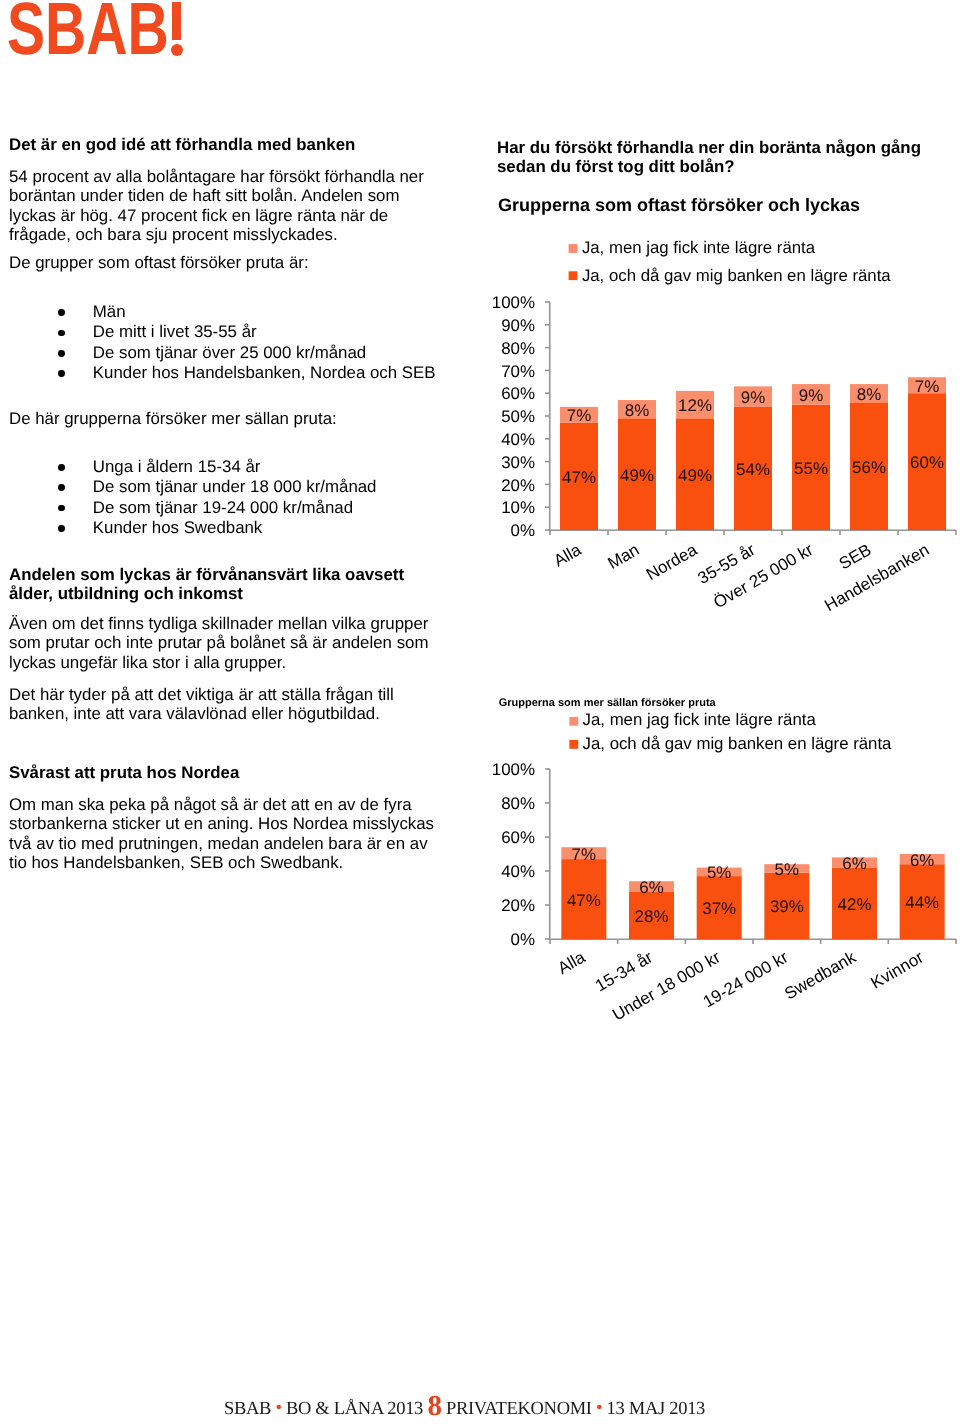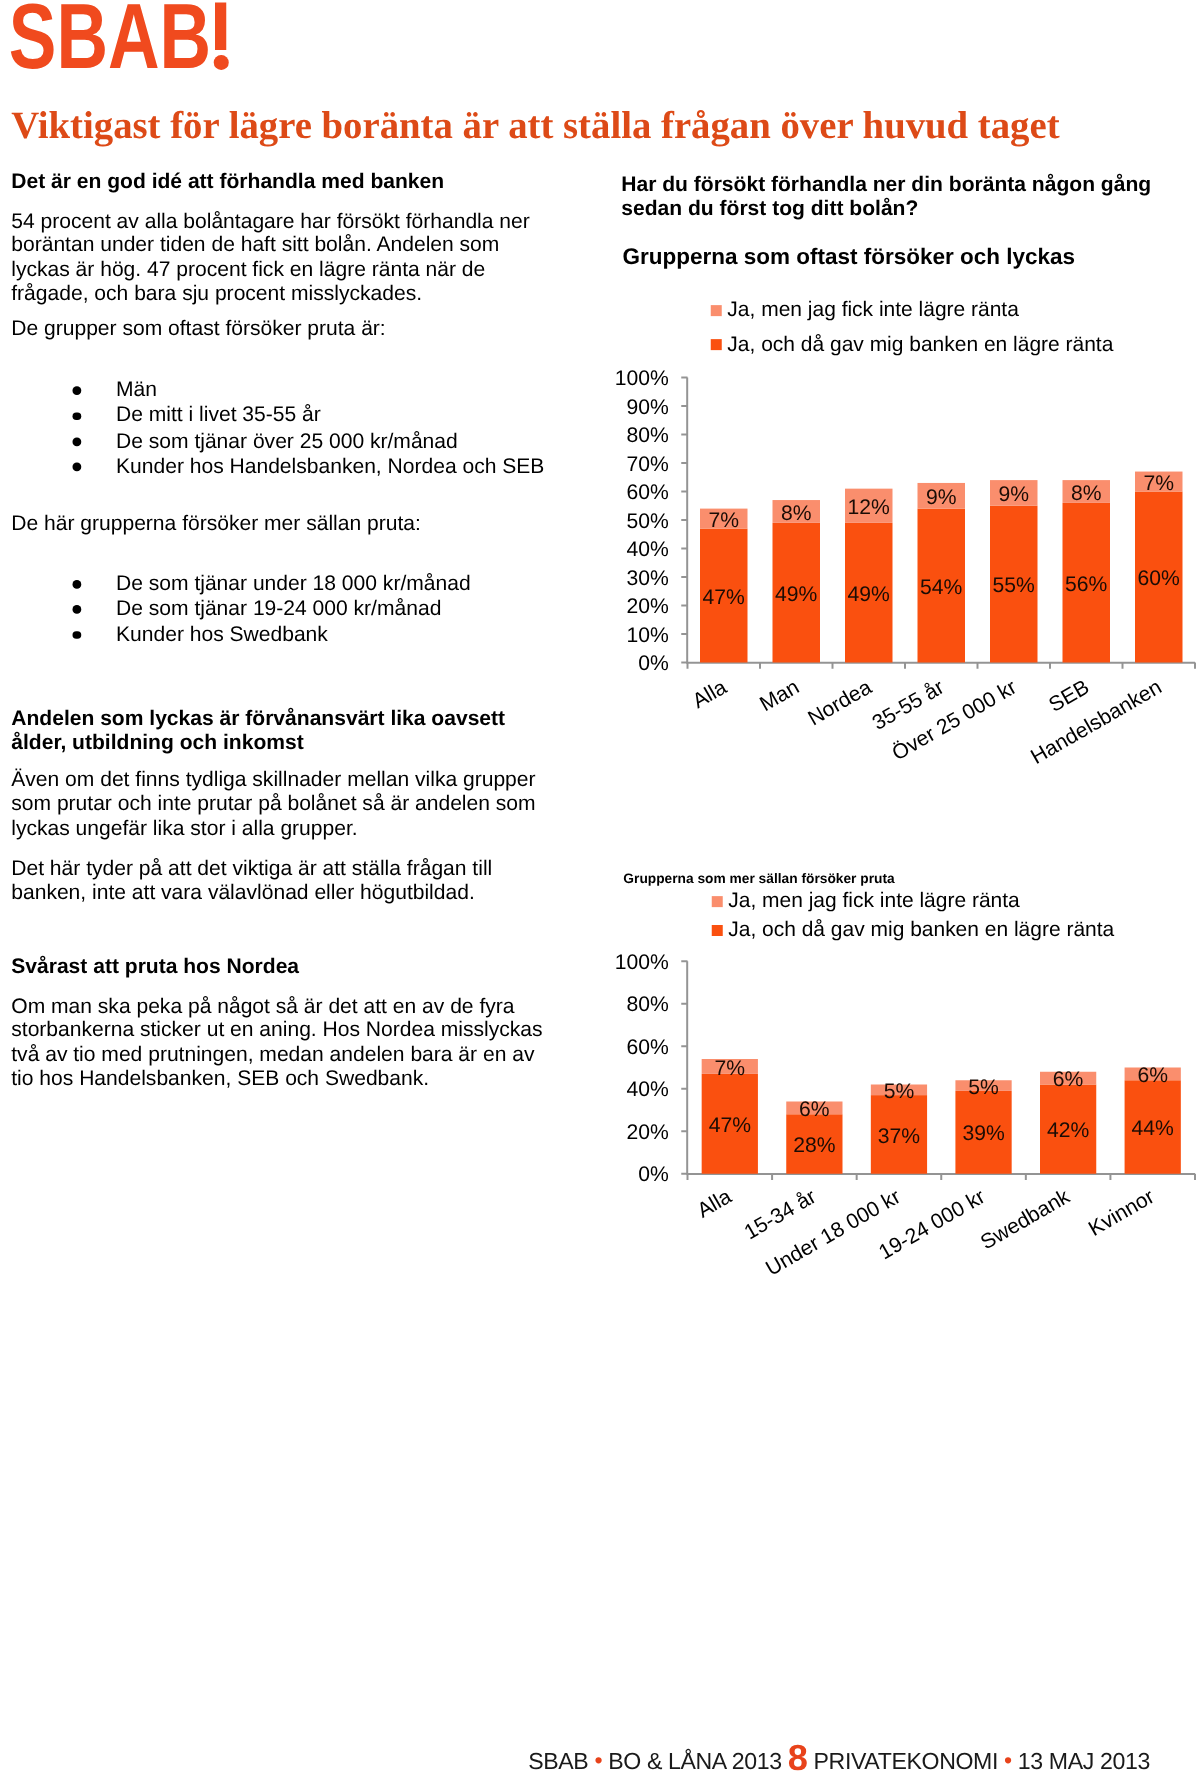--- a/index.html
+++ b/index.html
@@ -17,21 +17,21 @@
   .title{left:9px;top:84px;font-family:"Liberation Serif",serif;font-weight:bold;
          font-size:31px;color:#DD4A17;white-space:nowrap;line-height:1;}
 
   .tb{position:absolute;font-size:16.85px;line-height:19.4px;color:#000;}
   .tb.b{font-weight:bold;}
   .lcol-x{left:9px;width:430px;}
   ul{margin:16px;padding:0;list-style:none;}
   li{position:relative;padding-left:67.8px;line-height:20.3px;list-style:none;}
   li:before{content:"";position:absolute;left:33.3px;top:7.1px;width:6.8px;height:6.8px;border-radius:50%;background:#000;}
 
-  .footer{left:9px;top:1400px;width:911px;text-align:right;font-family:Liberation Sans, sans-serif;
+  .footer{left:9px;top:1400px;width:911px;text-align:center;font-family:Liberation Serif, serif;
           font-size:18.5px;letter-spacing:-0.3px;color:#1a1a1a;white-space:nowrap;line-height:18.5px;}
   .footer .pg{color:#E8431B;font-weight:bold;font-size:29px;line-height:0;position:relative;top:1px;}
   .footer .dot{color:#E8431B;position:relative;top:-1px;}
 
   .rcol-q{left:497px;top:135px;width:460px;}
   .chart-wrap{position:absolute;}
   svg{display:block;overflow:visible;}
   .axis-line{stroke:#949494;stroke-width:1.6;fill:none;}
   .tick{stroke:#949494;stroke-width:1.6;}
   .ylab{font-size:16.9px;fill:#000;text-anchor:end;font-family:"Liberation Sans",sans-serif;}
@@ -43,34 +43,34 @@
 <body>
 
 <div class="page">
 
   <div>
     <div class="abs logo">SBAB</div>
     <div class="abs bang-bar"></div>
     <div class="abs bang-dot"></div>
   </div>
 
-  <div class="abs title">Viktigast för lägre boränta är att ställa frågan över huvud taget</div>
 
   <div>
     <div class="tb b lcol-x" style="top:135px">Det är en god idé att förhandla med banken</div>
     <div class="tb lcol-x" style="top:167px">54 procent av alla bolåntagare har försökt förhandla ner boräntan under tiden de haft sitt bolån. Andelen som lyckas är hög. 47 procent fick en lägre ränta när de frågade, och bara sju procent misslyckades.</div>
     <div class="tb lcol-x" style="top:253px">De grupper som oftast försöker pruta är:</div>
     <ul class="tb lcol-x" style="top:286.2px">
       <li>Män</li>
       <li>De mitt i livet 35-55 år</li>
       <li>De som tjänar över 25 000 kr/månad</li>
       <li>Kunder hos Handelsbanken, Nordea och SEB</li>
     </ul>
     <div class="tb lcol-x" style="top:409.2px">De här grupperna försöker mer sällan pruta:</div>
     <ul class="tb lcol-x" style="top:441px">
+      <li>Unga i åldern 15-34 år</li>
       <li>De som tjänar under 18 000 kr/månad</li>
       <li>De som tjänar 19-24 000 kr/månad</li>
       <li>Kunder hos Swedbank</li>
     </ul>
     <div class="tb b lcol-x" style="top:564.5px">Andelen som lyckas är förvånansvärt lika oavsett ålder, utbildning och inkomst</div>
     <div class="tb lcol-x" style="top:614px">Även om det finns tydliga skillnader mellan vilka grupper som prutar och inte prutar på bolånet så är andelen som lyckas ungefär lika stor i alla grupper.</div>
     <div class="tb lcol-x" style="top:685px">Det här tyder på att det viktiga är att ställa frågan till banken, inte att vara välavlönad eller högutbildad.</div>
     <div class="tb b lcol-x" style="top:762.7px">Svårast att pruta hos Nordea</div>
     <div class="tb lcol-x" style="top:794.8px">Om man ska peka på något så är det att en av de fyra storbankerna sticker ut en aning. Hos Nordea misslyckas två av tio med prutningen, medan andelen bara är en av tio hos Handelsbanken, SEB och Swedbank.</div>
   </div>

